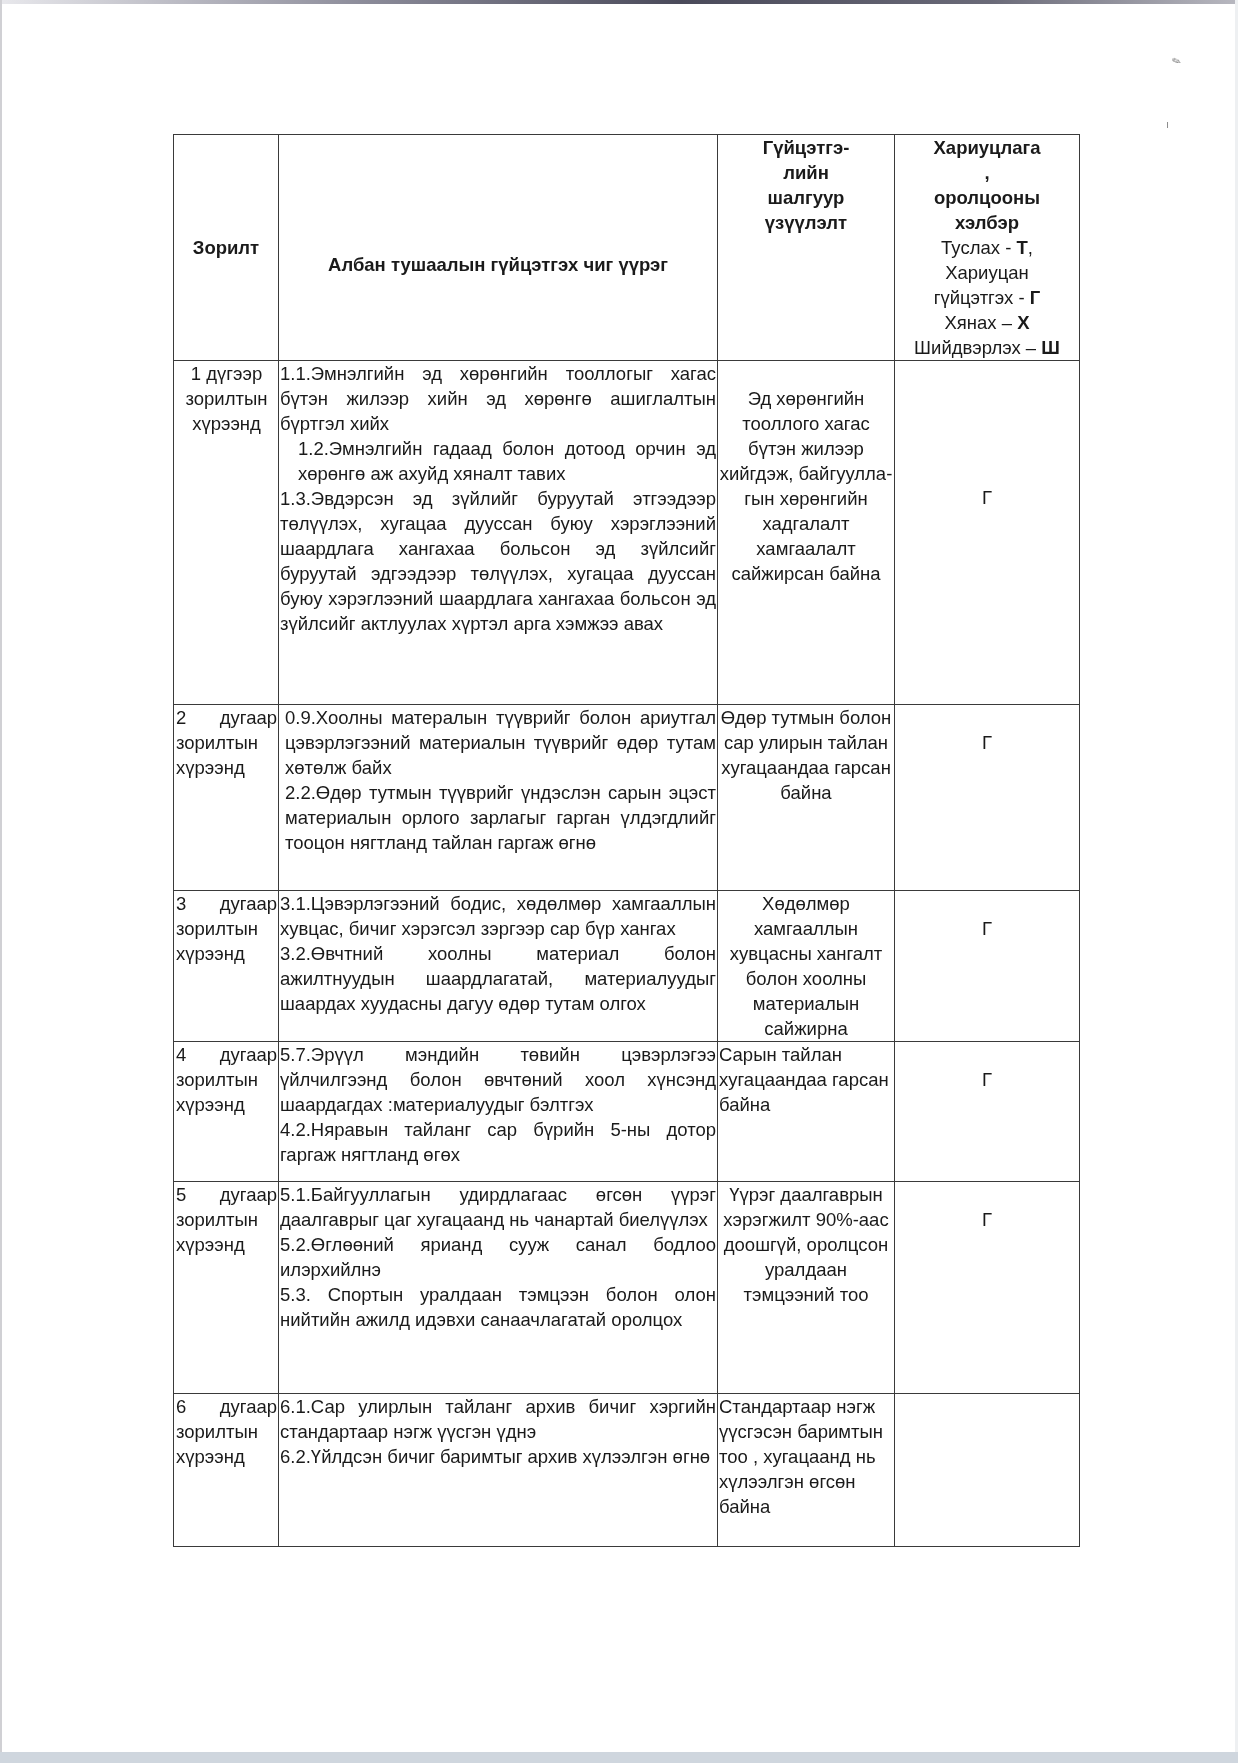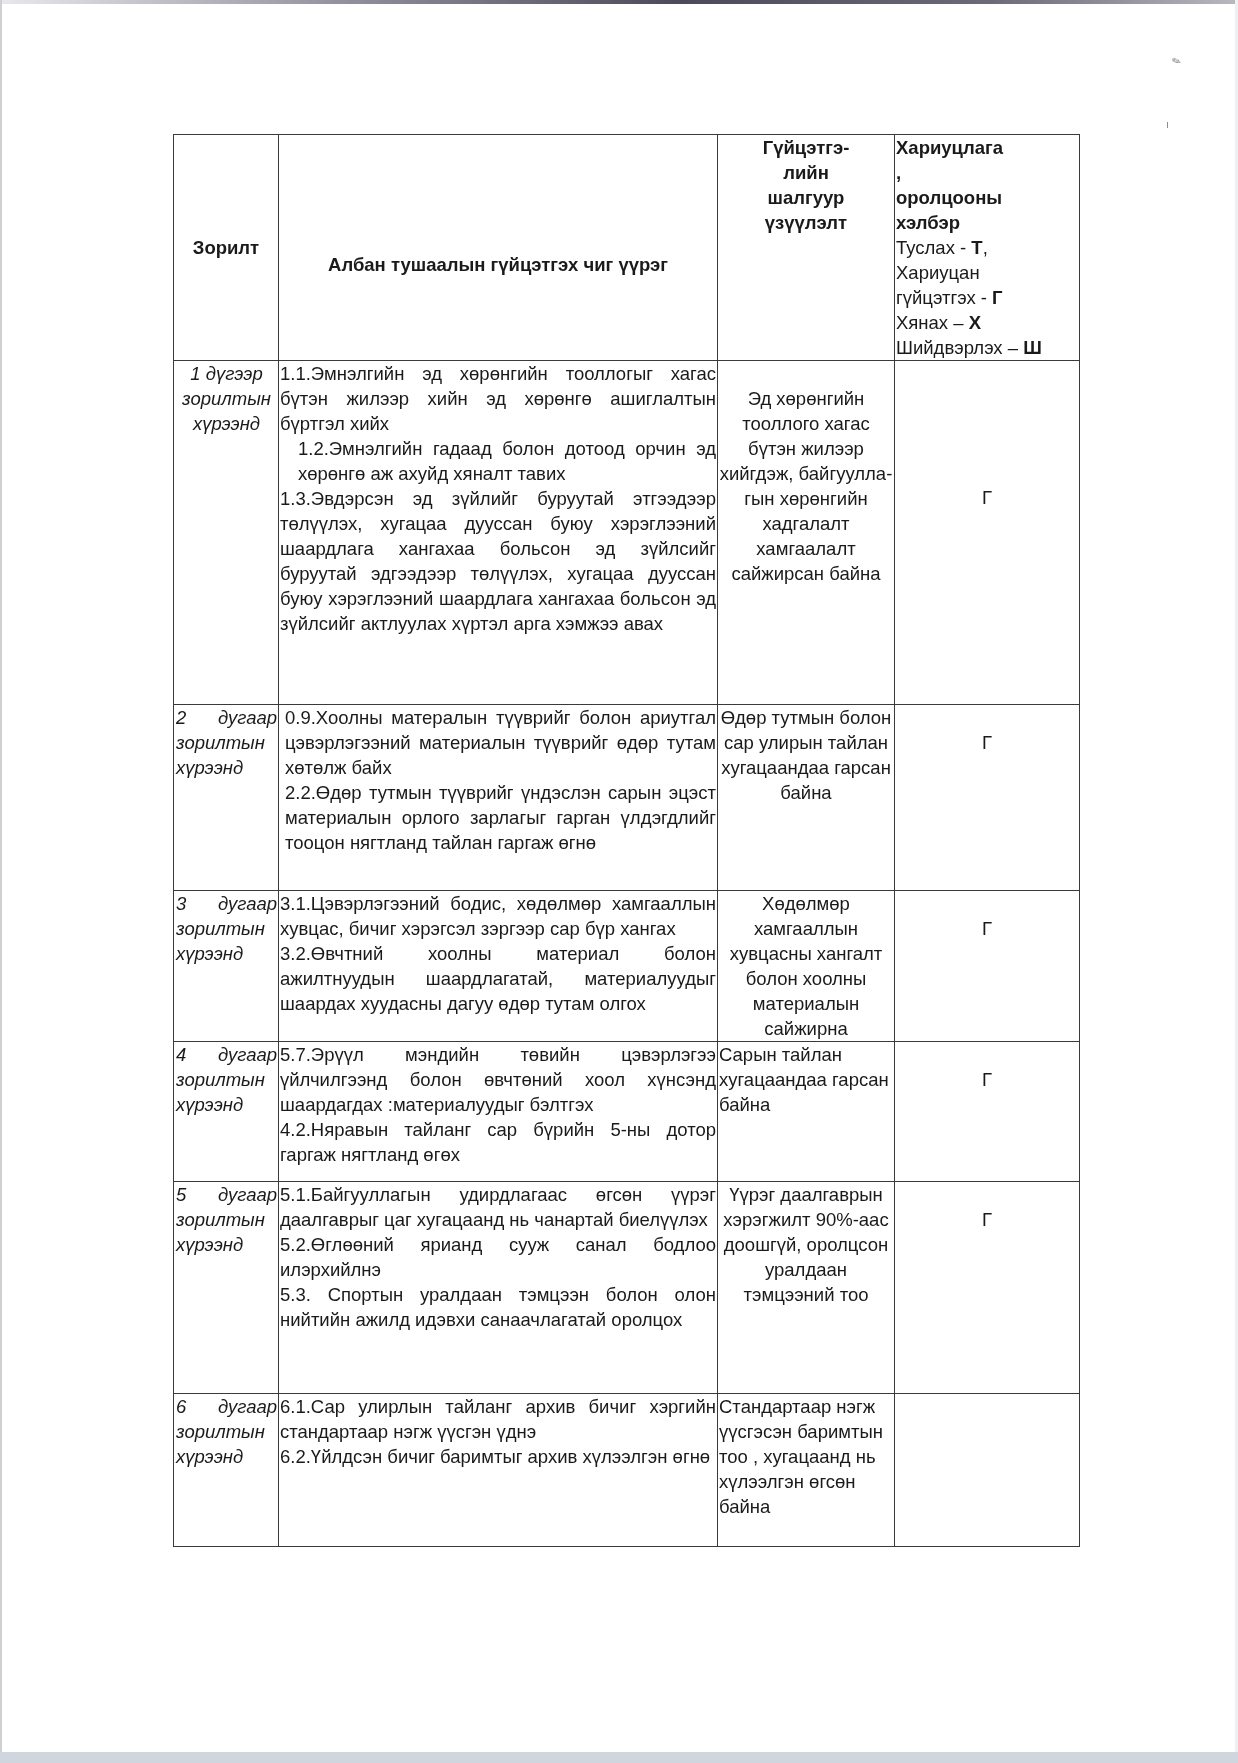--- a/index.html
+++ b/index.html
@@ -38,23 +38,23 @@
   col.c1 { width: 105px; }
   col.c2 { width: 439px; }
   col.c3 { width: 177px; }
   col.c4 { width: 185px; }
 
   th { font-weight: normal; }
   .h-zorilt { vertical-align: middle !important; text-align: center; font-weight: bold; }
   .h-duty { vertical-align: middle !important; text-align: center; padding-top: 0; }
   .h-duty span { display: block; font-weight: bold; margin-top: -6px; }
   .h-crit { text-align: center; font-weight: bold; padding-top: 0; }
-  .h-resp { text-align: left; }
+  .h-resp { text-align: center; }
   .h-resp .b { font-weight: bold; }
-  .goal { text-align: justify; text-align-last: justify; padding-left: 2px !important; font-style: italic; }
+  .goal { text-align: justify; text-align-last: justify; padding-left: 2px !important; }
   .goal span { display: block; }
   .goal span.last { text-align-last: left; }
   .duties span { display: block; text-align: justify; }
   .crit { text-align: center; }
   .crit.left { text-align: left; }
   .resp { text-align: center; vertical-align: top; }
 </style>
 </head>
 <body>
 

